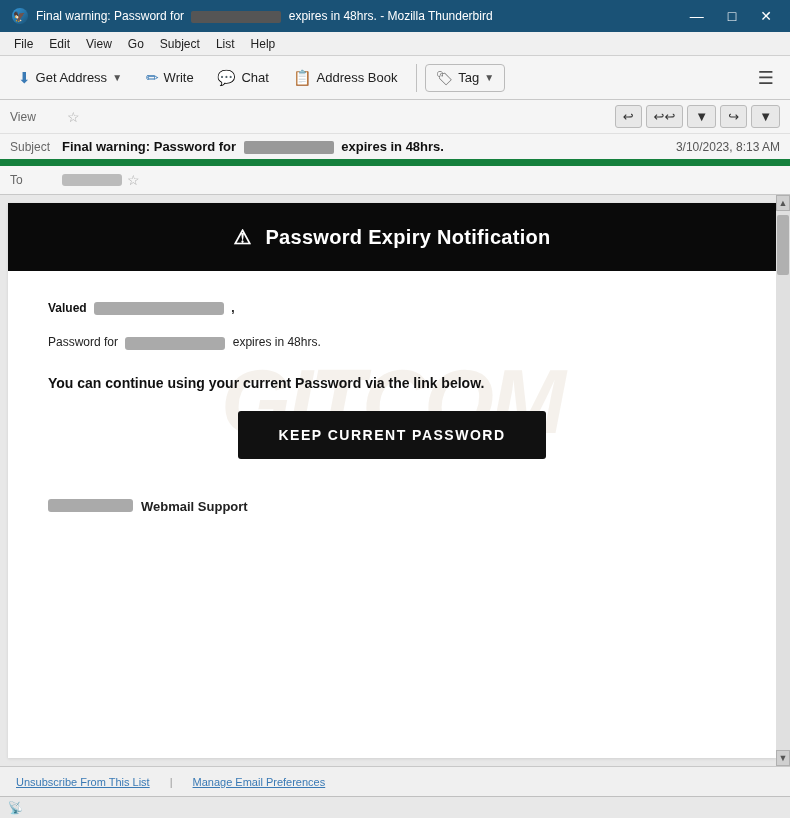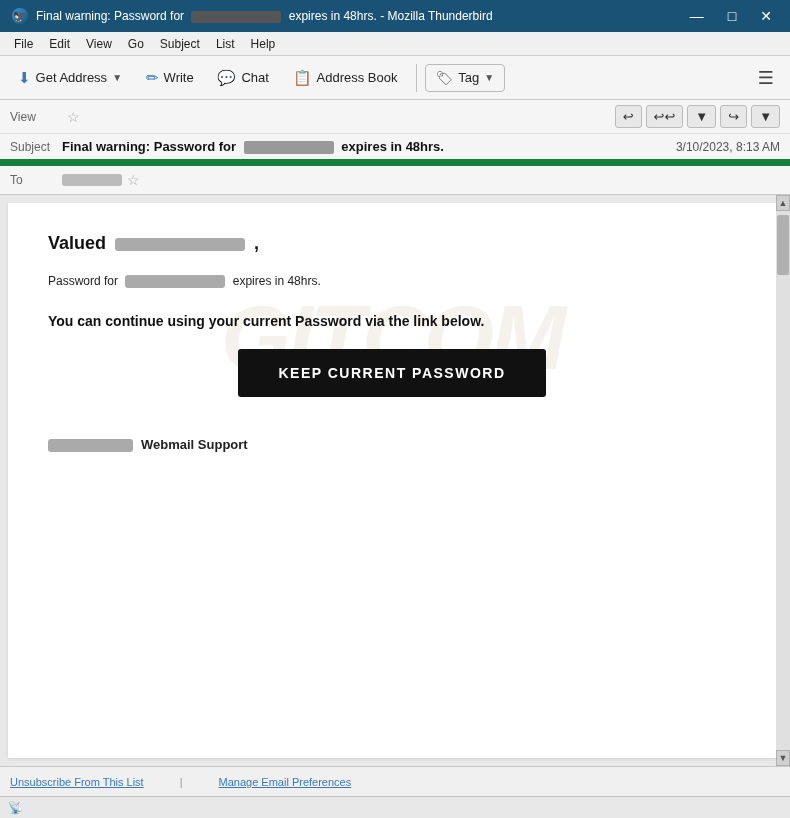--- a/index.html
+++ b/index.html
@@ -305,21 +305,21 @@
       pointer-events: none;
       font-style: italic;
       letter-spacing: -3px;
       z-index: 0;
     }
     .notif-body-content {
       position: relative;
       z-index: 1;
     }
     .notif-greeting {
-      font-size: 18px;
+      font-size: 12px;
       color: #111;
       margin-bottom: 20px;
       font-weight: bold;
     }
     .notif-greeting .blurred {
       display: inline-block;
       background: #aaa;
       color: transparent;
       border-radius: 3px;
       min-width: 120px;
@@ -353,36 +353,36 @@
       text-decoration: none;
       cursor: pointer;
       border: none;
     }
     .notif-footer {
       margin-top: 20px;
       padding-top: 10px;
     }
     .notif-footer-row {
       display: flex;
-      align-items: flex-end;
+      align-items: flex-start;
       gap: 8px;
       font-size: 13px;
       color: #222;
       font-weight: bold;
     }
 
     
     .bottom-bar {
       background: #f0f0f0;
       border-top: 1px solid #c8c8c8;
       height: 30px;
       display: flex;
       align-items: center;
-      padding: 0 10px;
-      gap: 36px;
+      padding: 0 16px;
+      gap: 20px;
       flex-shrink: 0;
     }
     .bottom-link {
       font-size: 11px;
       color: #3a7ab5;
       text-decoration: underline;
       cursor: pointer;
     }
 
     
@@ -486,20 +486,23 @@
     <div class="email-header-row">
       <span class="email-header-label">To</span>
       <span class="blurred-text-sm"></span>
       <span class="star-icon">☆</span>
     </div>
   </div>
 
   <div class="email-body">
     <div class="email-content">
 
+      <div class="notif-header">
+        <span class="warning-icon">⚠</span><span style="margin-left:0;"> Password Expiry Notification</span>
+      </div>
 
       <div class="notif-body">
         <div class="watermark">GITCOM</div>
         <div class="notif-body-content">
           <p class="notif-greeting">
             <span>Valued</span>
             <span class="blurred" style="display:inline-block;background:#aaa;color:transparent;border-radius:3px;min-width:130px;height:13px;vertical-align:middle;margin:0 4px;"></span>
             ,
           </p>
           <p class="notif-expires">

